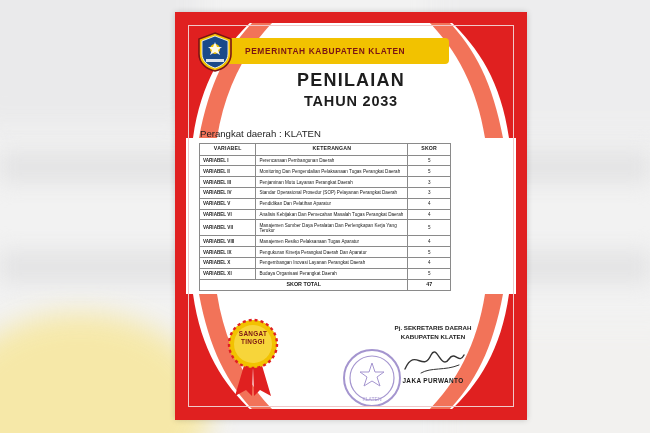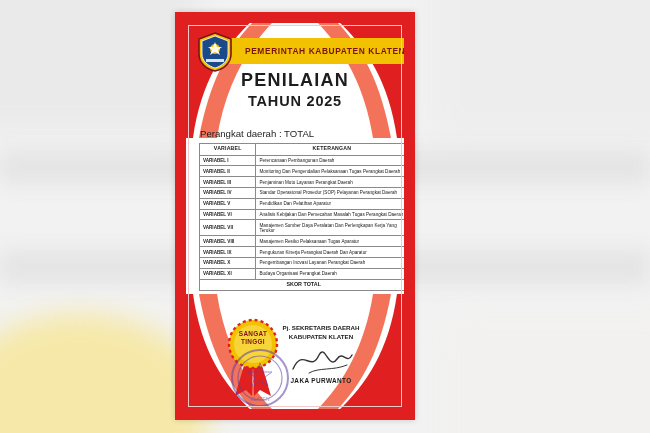--- a/index.html
+++ b/index.html
@@ -56,21 +56,21 @@
     height: 34px;
     background: #e4e4e5;
     filter: blur(10px);
   }
 
   
   .certificate {
     position: absolute;
     left: 175px;
     top: 12px;
-    width: 240px;
+    width: 352px;
     height: 408px;
     background: #ffffff;
     box-shadow: 0 0 6px rgba(0,0,0,0.18);
     overflow: hidden;
   }
   
   .frame {
     position: absolute;
     inset: 0;
     border: 11px solid #e02020;
@@ -302,24 +302,24 @@
   <svg class="crest" viewBox="0 0 36 40">
     <path d="M18 1 L34 7 L34 22 C34 31 27 37 18 39 C9 37 2 31 2 22 L2 7 Z" fill="#f2c200" stroke="#7a1414" stroke-width="1.6"></path>
     <path d="M18 4 L31 9 L31 22 C31 29 25 34 18 36 C11 34 5 29 5 22 L5 9 Z" fill="#1b4a8a" stroke="#ffffff" stroke-width="0.8"></path>
     <circle cx="18" cy="17" r="5" fill="#f2c200"></circle>
     <path d="M18 10 L20 15 L25 15 L21 18 L23 23 L18 20 L13 23 L15 18 L11 15 L16 15 Z" fill="#ffffff" opacity="0.9"></path>
     <rect x="9" y="27" width="18" height="3" fill="#ffffff" opacity="0.85"></rect>
   </svg>
 
   <div class="title-block">
     <div class="title-main">PENILAIAN</div>
-    <div class="title-year">TAHUN 2025</div>
+    <div class="title-year">TAHUN 2033</div>
   </div>
 
-  <div class="unit-line">Perangkat daerah : TOTAL</div>
+  <div class="unit-line">Perangkat daerah : KLATEN</div>
 
   <div class="table-wrap">
     <table class="score-table">
       <colgroup>
         <col class="col-var">
           <col class="col-desc">
           <col class="col-skor">
       </colgroup>
       <thead>
         <tr>

